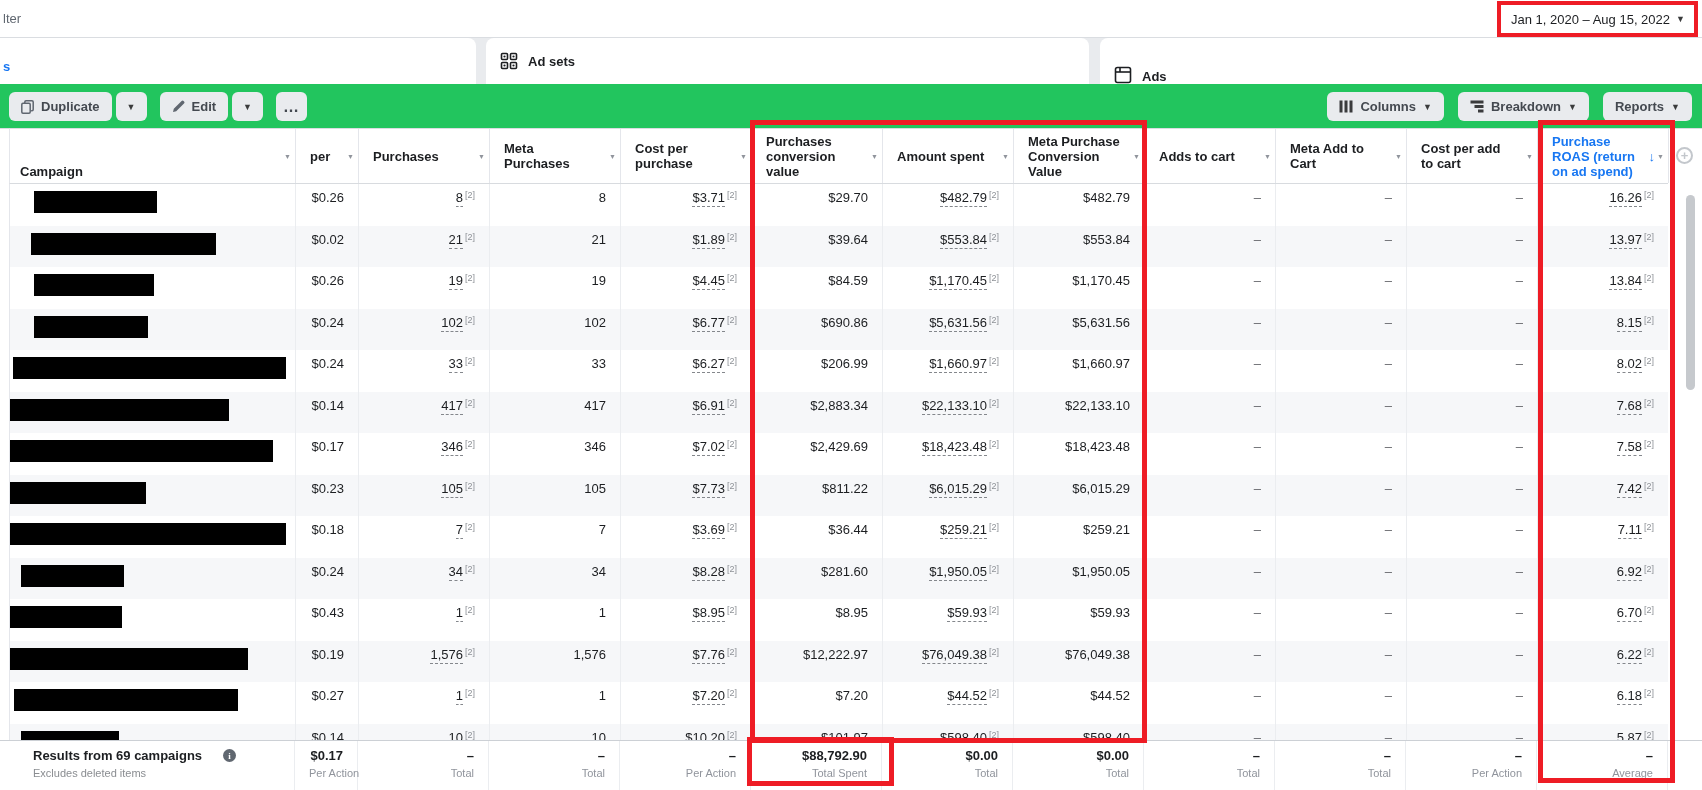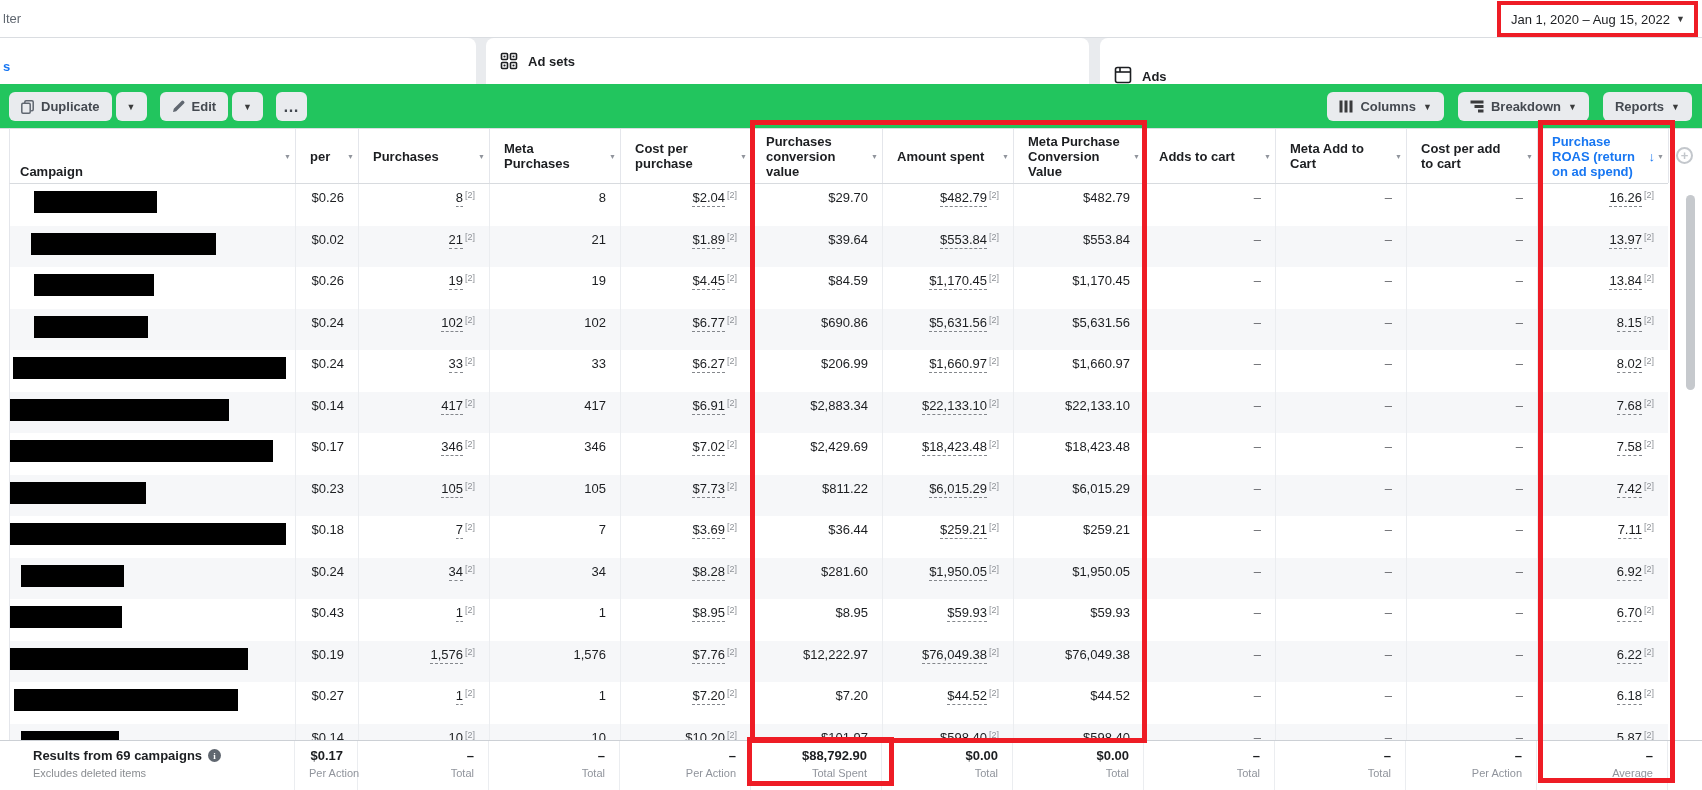--- a/index.html
+++ b/index.html
@@ -63,21 +63,21 @@
   .fn { font-size:9px; color:#8d9196; margin-left:2px; vertical-align:4px; line-height:0; }
   .dash { color:#65676b; }
   
   #tfoot { position:absolute; left:0; top:740px; width:1702px; height:50px; background:#fff;
     border-top:1px solid #ccd0d5; }
   #tfoot-grid { position:absolute; left:9px; top:0; width:1659px; height:49px; display:grid; }
   .fcell { border-right:1px solid #ebedf0; text-align:right; padding:7px 14px 0 14px; white-space:nowrap; }
   .fcell .fval { font-size:13px; font-weight:700; color:#1c1e21; }
   .fcell .flab { font-size:11px; color:#90949c; margin-top:4px; }
   #fresults { text-align:left; padding-left:24px; }
-  #fresults .ftitle { font-size:13px; font-weight:700; color:#1c1e21; display:flex; align-items:center; gap:6px; }
+  #fresults .ftitle { font-size:13px; font-weight:700; color:#1c1e21; display:flex; align-items:center; gap:21px; }
   #fresults .fsub { font-size:11px; color:#8a8d91; margin-top:4px; }
   .info-i { display:inline-flex; width:13px; height:13px; border-radius:50%; background:#606770;
     color:#fff; font-size:9px; font-weight:700; align-items:center; justify-content:center;
     font-family:"Liberation Serif",serif; }
   
   #addcol { position:absolute; left:1676px; top:147px; width:17px; height:17px; border-radius:50%;
     border:2px solid #c3c7cc; color:#c3c7cc; font-size:13px; line-height:12px; font-weight:700;
     display:flex; align-items:center; justify-content:center; cursor:pointer; background:#fff; }
   #scroll-thumb { position:absolute; left:1686px; top:195px; width:9px; height:195px;
     background:#c6c9cd; border-radius:5px; cursor:grab; }
@@ -276,21 +276,21 @@
       </div>
     </div>
   <div id="tbody">
       <div class="trow" style="grid-template-columns: 286px 63px 131px 131px 131px 131px 131px 131px 131px 131px 131px 131px;">
         <div class="tcell campcell">
           <div class="redact" style="left: 24px; width: 123px;"></div>
         </div>
         <div class="tcell num"><span class="val">$0.26</span></div>
         <div class="tcell num"><span class="val u">8</span><sup class="fn">[2]</sup></div>
         <div class="tcell num"><span class="val">8</span></div>
-        <div class="tcell num"><span class="val u">$2.04</span><sup class="fn">[2]</sup></div>
+        <div class="tcell num"><span class="val u">$3.71</span><sup class="fn">[2]</sup></div>
         <div class="tcell num"><span class="val">$29.70</span></div>
         <div class="tcell num"><span class="val u">$482.79</span><sup class="fn">[2]</sup></div>
         <div class="tcell num"><span class="val">$482.79</span></div>
         <div class="tcell num"><span class="val dash">–</span></div>
         <div class="tcell num"><span class="val dash">–</span></div>
         <div class="tcell num"><span class="val dash">–</span></div>
         <div class="tcell num"><span class="val u">16.26</span><sup class="fn">[2]</sup></div>
       </div>
       <div class="trow" style="grid-template-columns: 286px 63px 131px 131px 131px 131px 131px 131px 131px 131px 131px 131px;">
         <div class="tcell campcell">

